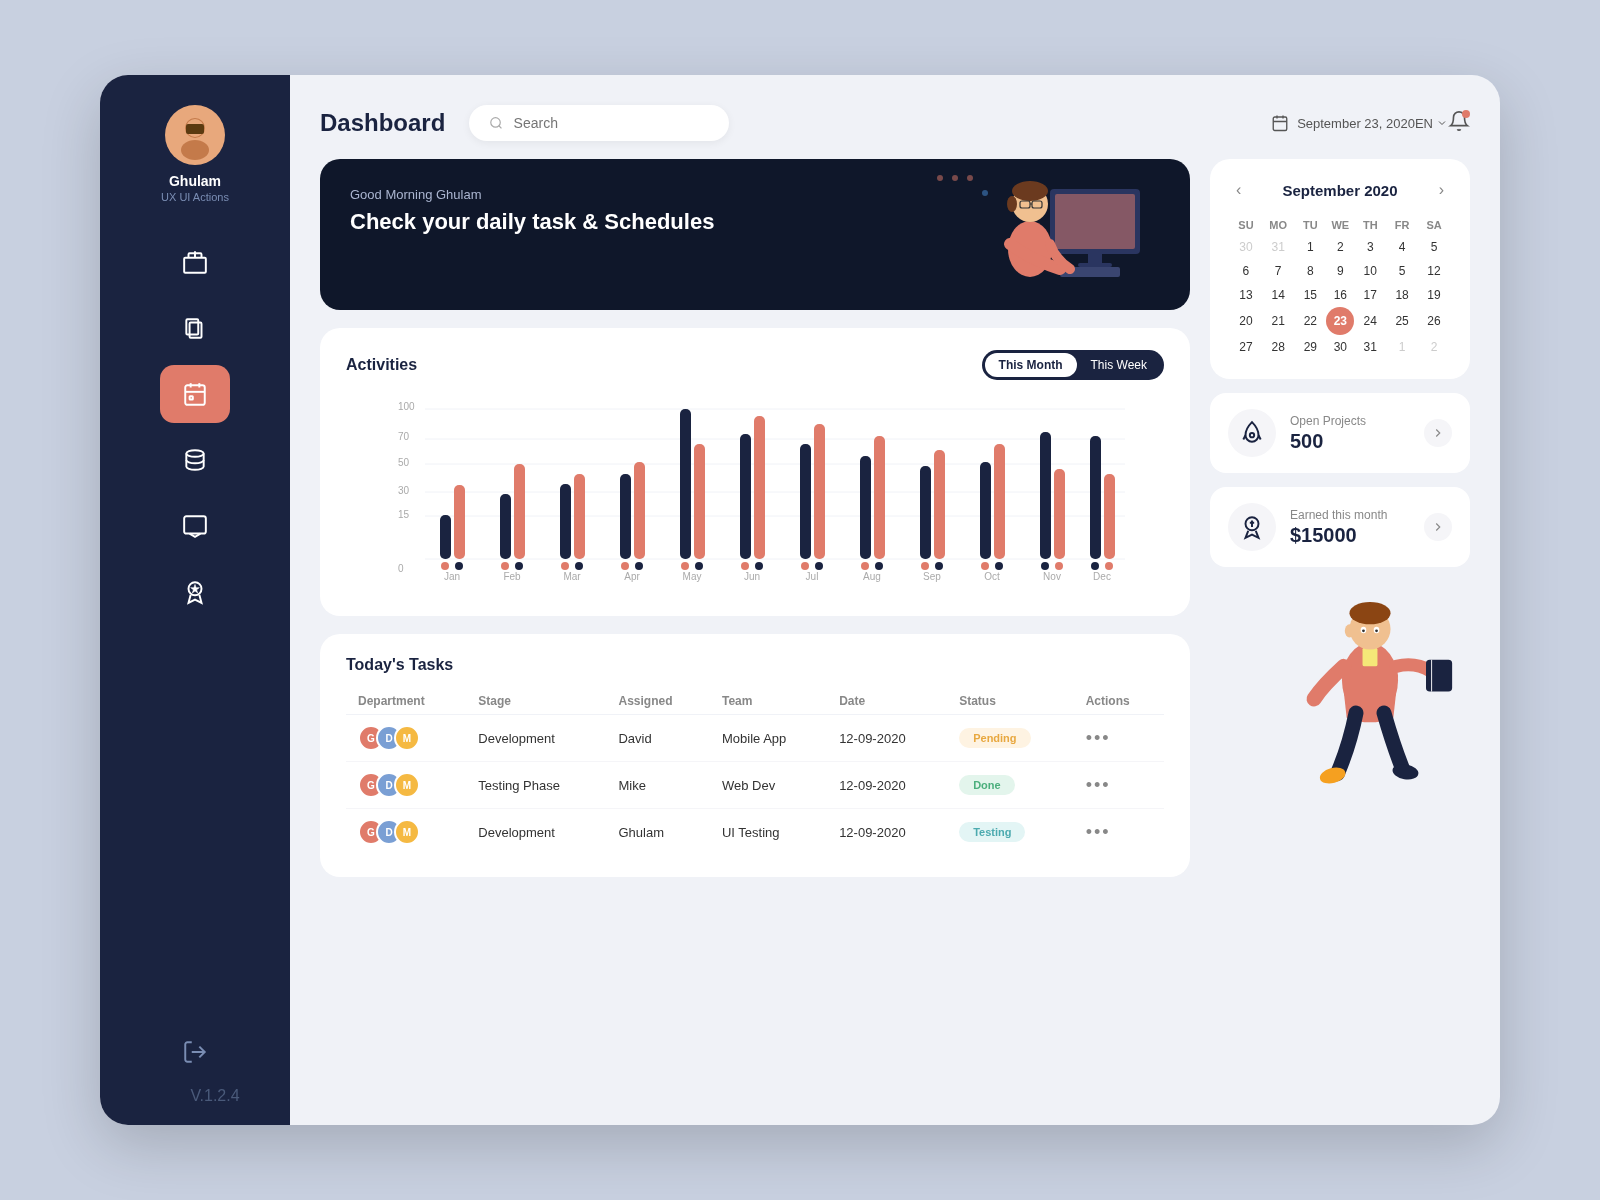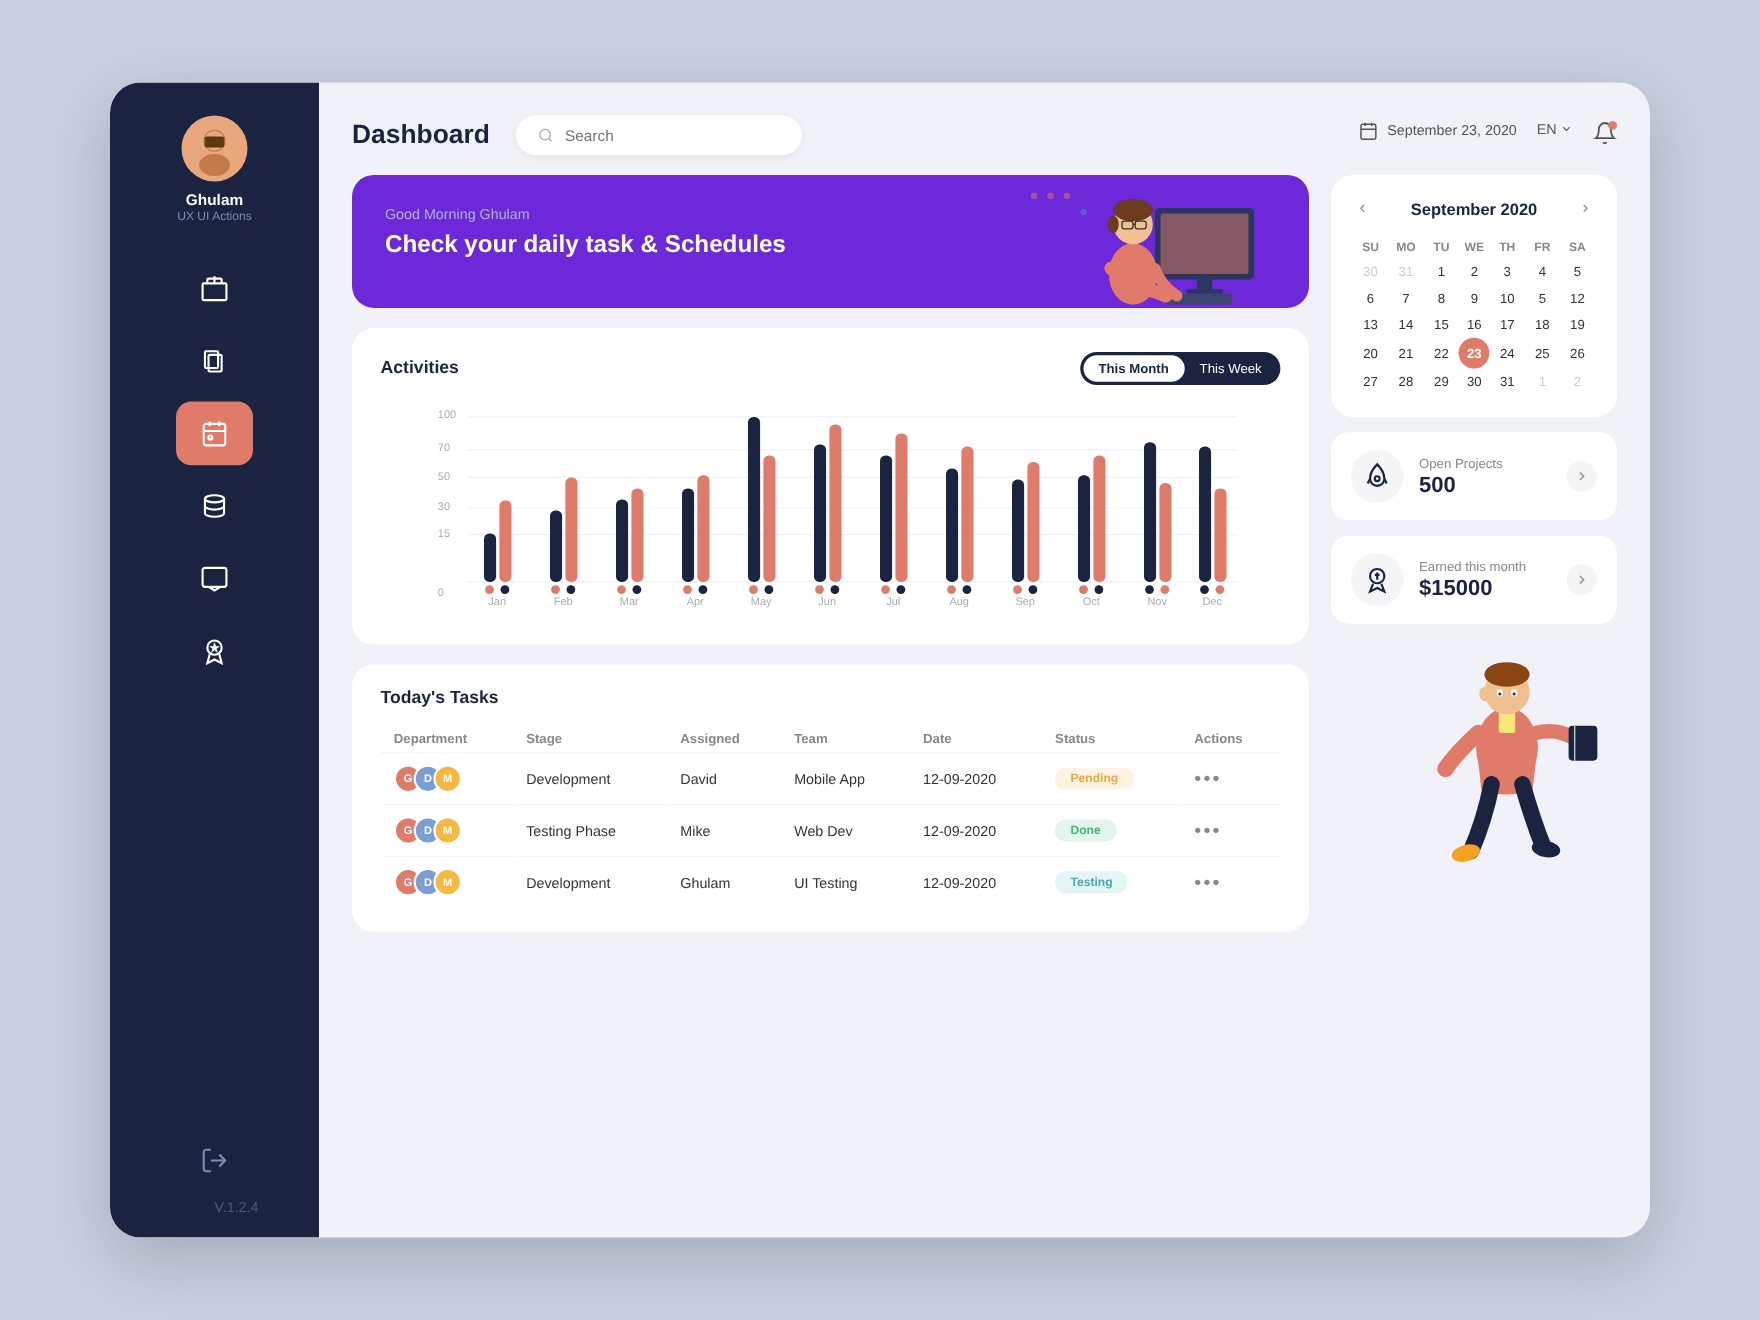--- a/index.html
+++ b/index.html
@@ -88,21 +88,21 @@
       width: 50px;
       height: 50px;
       display: flex;
       align-items: center;
       justify-content: center;
       cursor: pointer;
     }
     .sidebar-logout svg { width: 26px; height: 26px; fill: none; stroke: #7a8db3; stroke-width: 1.8; }
     .sidebar-version {
       color: #4a5a7a;
-      font-size: 13px;
+      font-size: 16px;
       margin-top: 6px;
       margin-left: 40px;
     }
     
     .main {
       flex: 1;
       display: flex;
       flex-direction: column;
       padding: 30px 30px 20px 30px;
       overflow-y: auto;
@@ -138,22 +138,21 @@
     .search-input {
       border: none;
       outline: none;
       font-size: 14px;
       color: #888;
       background: transparent;
       width: 100%;
     }
     .header-right {
       display: flex;
-      align-items: flex-start;
-      gap: 18px;
+      align-items: center;
     }
     .date-display {
       display: flex;
       align-items: center;
       gap: 8px;
       color: #555;
       font-size: 13px;
     }
     .date-display svg { width: 18px; height: 18px; fill: none; stroke: #555; stroke-width: 1.8; }
     .lang-badge {
@@ -190,26 +189,26 @@
       min-width: 0;
     }
     .content-right {
       width: 260px;
       display: flex;
       flex-direction: column;
       gap: 14px;
     }
     
     .hero-banner {
-      background: #6d28d9;
+      background: #0f172a;
       border-radius: 20px;
       padding: 28px 30px;
       position: relative;
       overflow: hidden;
-      height: 121px;
+      height: 151px;
     }
     .hero-greeting {
       color: #aab5d0;
       font-size: 13px;
       margin-bottom: 6px;
     }
     .hero-title {
       color: #fff;
       font-size: 22px;
       font-weight: 700;

